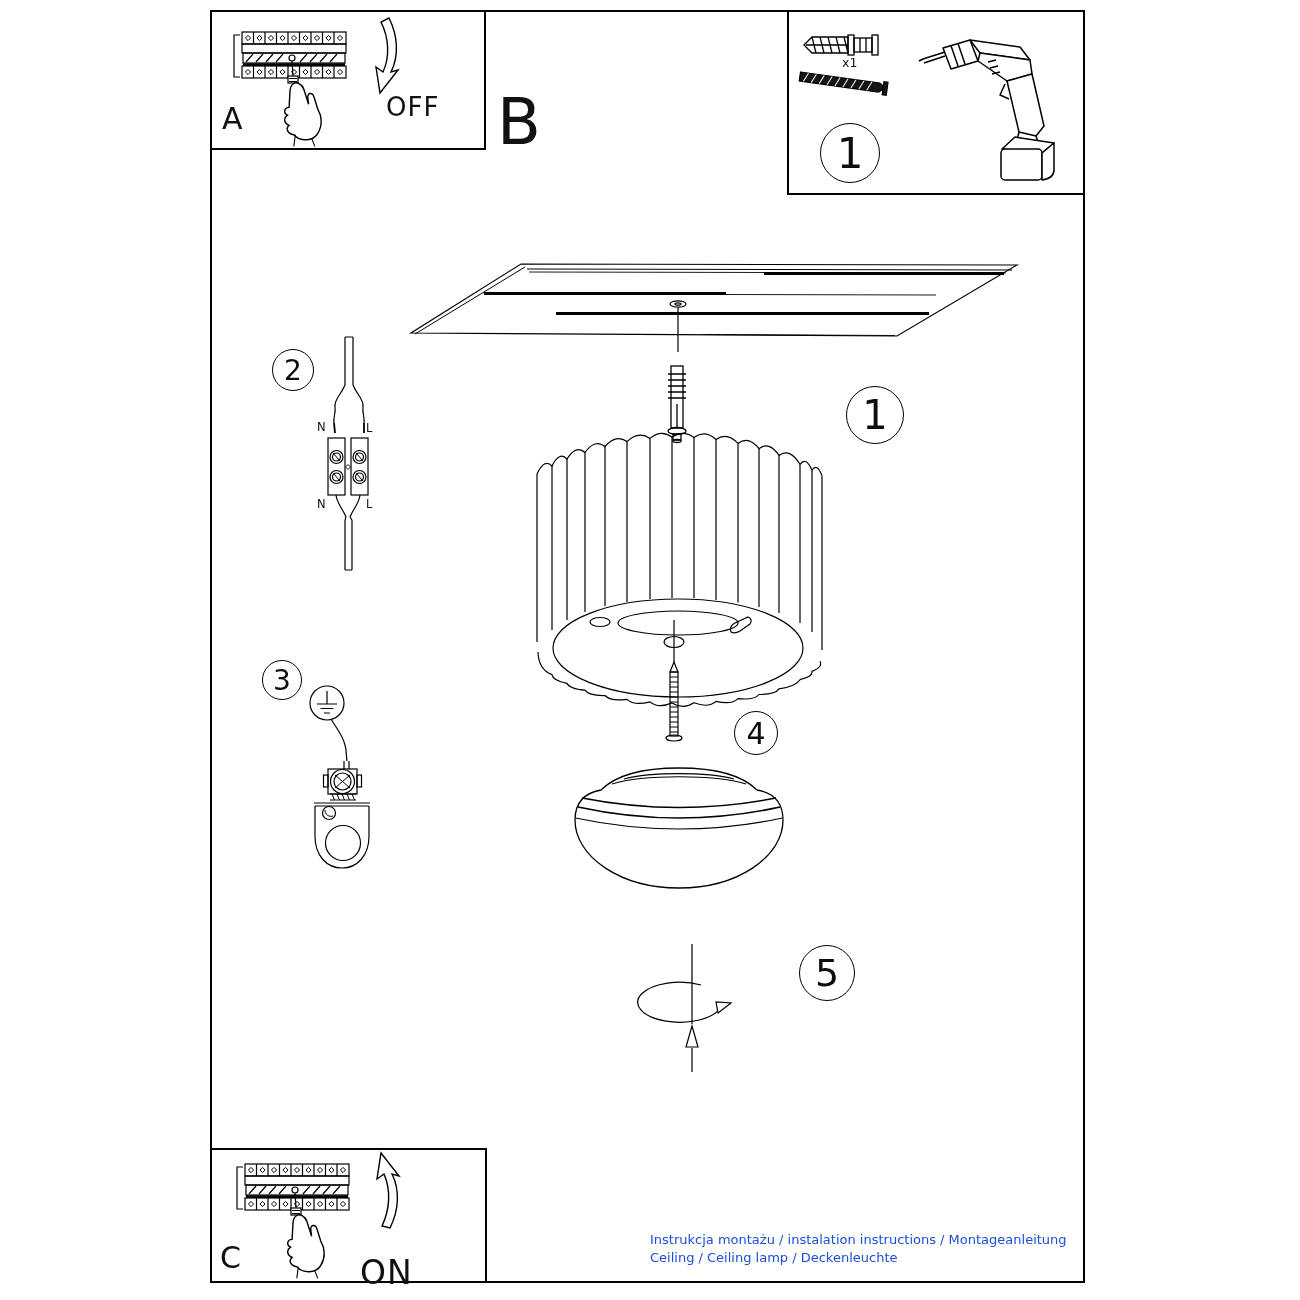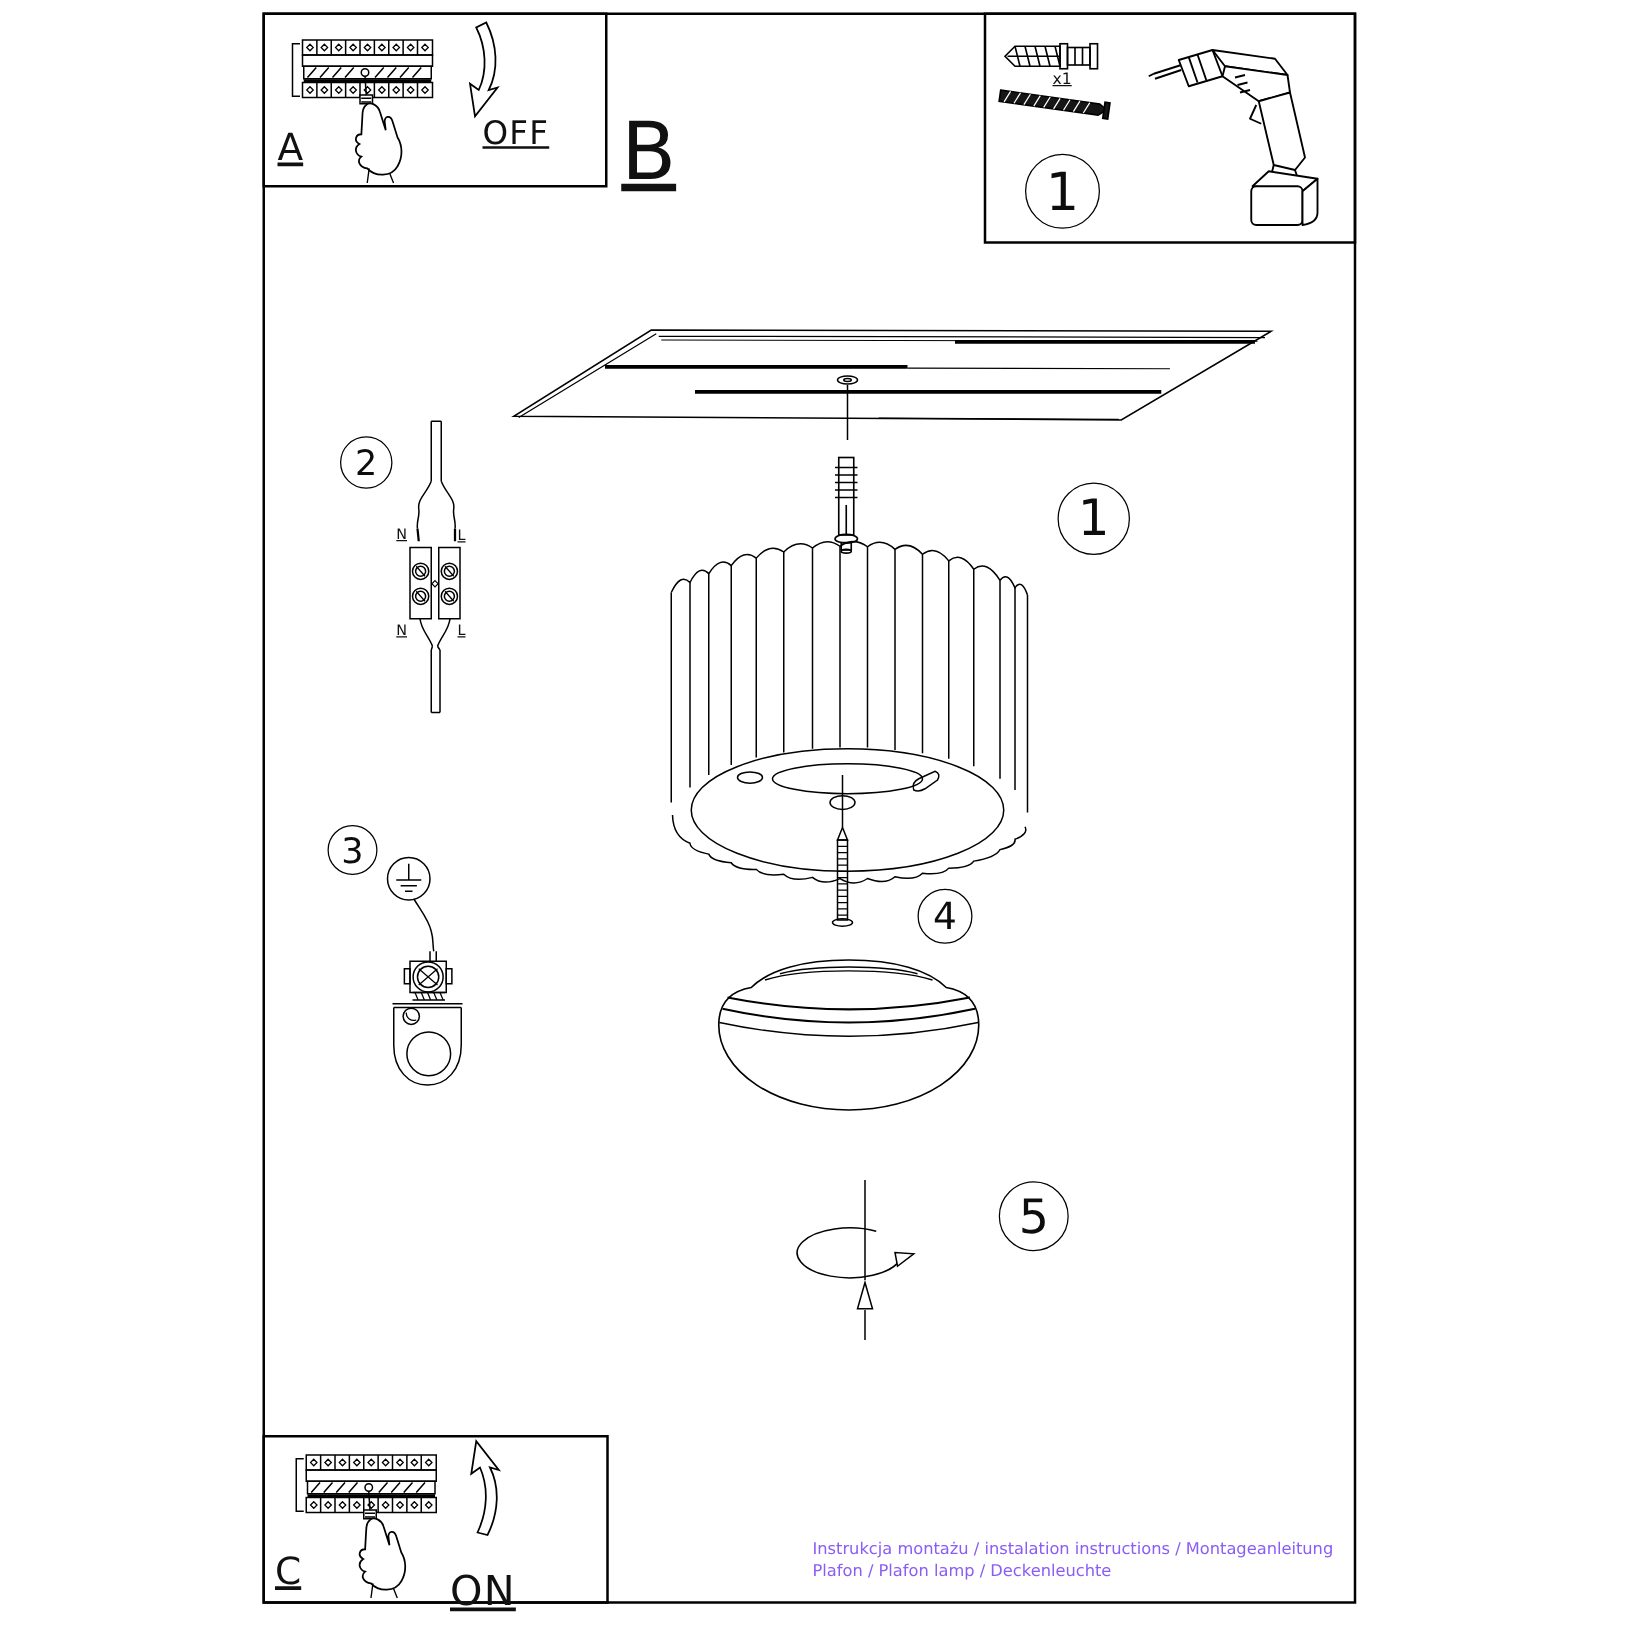--- a/index.html
+++ b/index.html
@@ -1,22 +1,22 @@
 <!DOCTYPE html>
 <html><head>
 <meta charset="utf-8">
 <style>
   html,body{margin:0;padding:0;background:#fff;}
   #canvas{position:relative;width:1300px;height:1300px;background:#ffffff;overflow:hidden;
           font-family:"DejaVu Sans","Liberation Sans",sans-serif;color:#111;}
   .frame{position:absolute;border:2px solid #000;background:transparent;box-sizing:border-box;}
-  .lbl{position:absolute;color:#111;line-height:1;white-space:pre;text-decoration:underline;}
+  .lbl{position:absolute;color:#111;line-height:1;white-space:pre;}
   .step-circle{position:absolute;border:1.7px solid #000;border-radius:50%;background:#fff;
                display:flex;align-items:center;justify-content:center;color:#0d0d0d;box-sizing:border-box;}
-  .footer{position:absolute;color:#8b5cf6;font-size:13px;line-height:17.5px;letter-spacing:0px;}
+  .footer{position:absolute;color:#1d4ed8;font-size:13px;line-height:17.5px;letter-spacing:0px;}
   svg{position:absolute;left:0;top:0;}
   .small-lbl{font-size:11.5px;}
 </style>
 </head>
 <body>
 
 <div id="canvas">
 
   <div class="frame" style="left:210px;top:10px;width:875px;height:1273px;"></div>
   <div class="frame" style="left:210px;top:10px;width:276px;height:140px;"></div>
@@ -195,16 +195,16 @@
 
   <div class="step-circle" style="left:820px;top:123px;width:60px;height:60px;font-size:42px;">1</div>
   <div class="step-circle" style="left:846px;top:386px;width:58px;height:58px;font-size:40px;">1</div>
   <div class="step-circle" style="left:272px;top:349px;width:42px;height:42px;font-size:28px;">2</div>
   <div class="step-circle" style="left:262px;top:660px;width:40px;height:40px;font-size:28px;">3</div>
   <div class="step-circle" style="left:734px;top:711px;width:44px;height:44px;font-size:30px;">4</div>
   <div class="step-circle" style="left:799px;top:945px;width:56px;height:56px;font-size:38px;">5</div>
 
   <div class="footer" style="left:650px;top:1231px;">
     <div>Instrukcja montażu / instalation instructions / Montageanleitung</div>
-    <div>Plafon / Plafon lamp / Deckenleuchte</div>
+    <div>Ceiling / Ceiling lamp / Deckenleuchte</div>
   </div>
 
 </div>
 
 </body></html>

